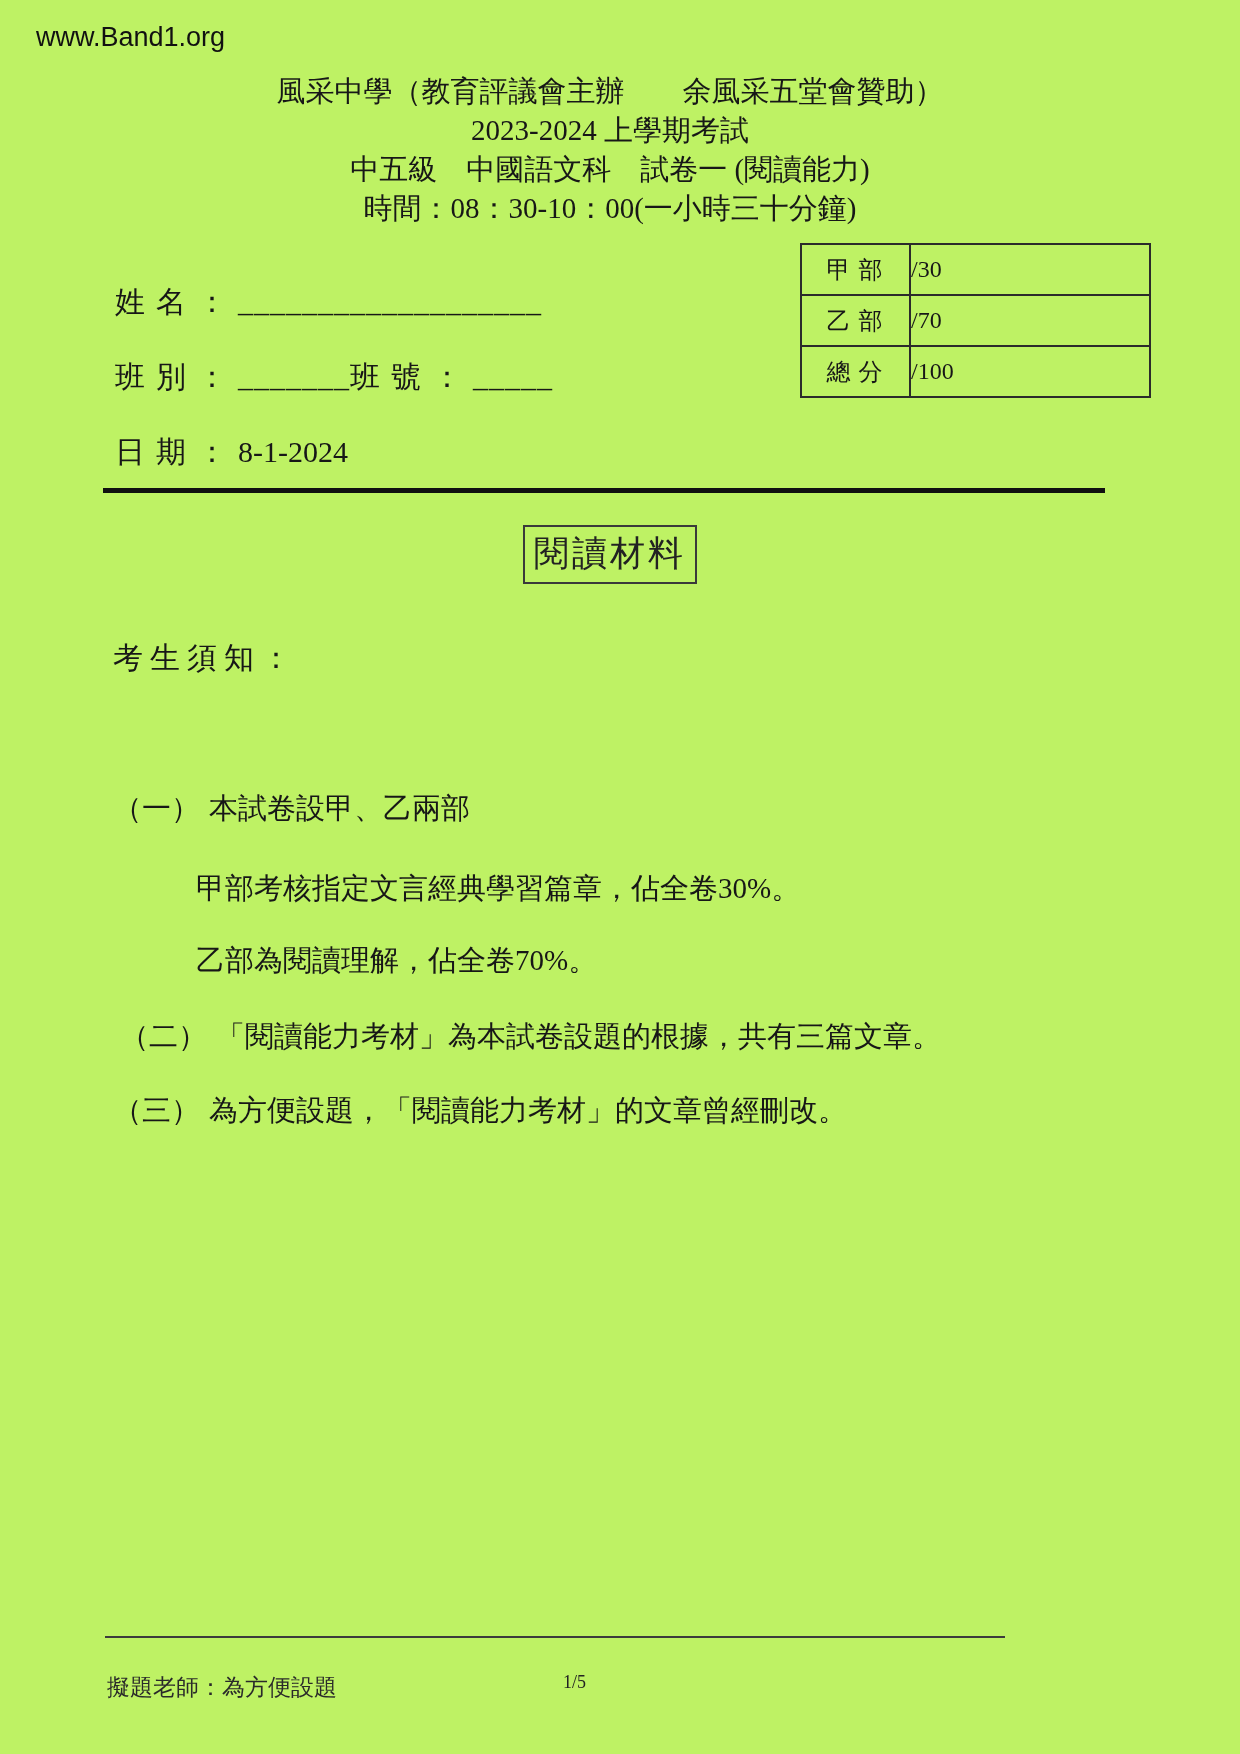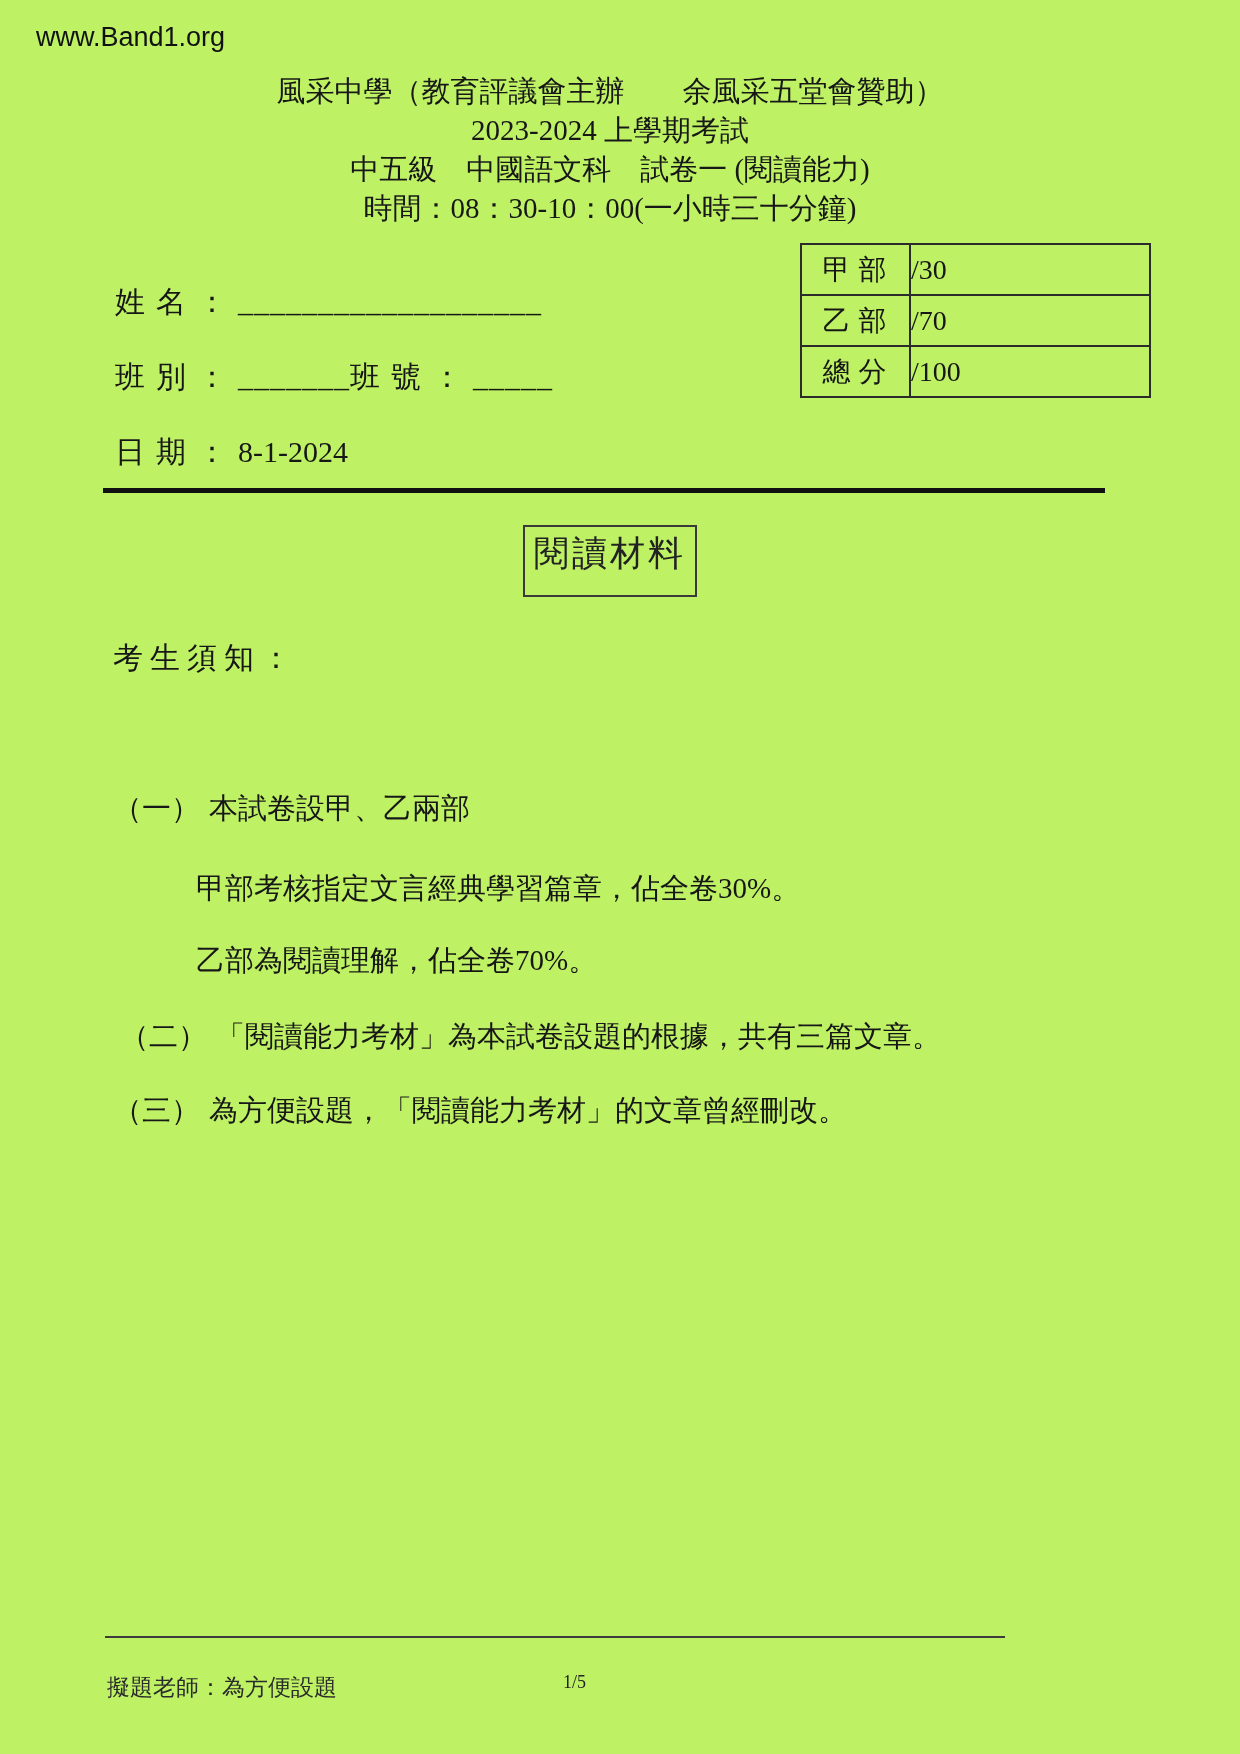--- a/index.html
+++ b/index.html
@@ -26,34 +26,34 @@
   }
   .infoline{font-size:30px;color:#171717;}
   .info-label{letter-spacing:11px;}
   .blank{letter-spacing:1px;}
   .name-row{left:115px;top:282px;}
   .class-row{left:115px;top:357px;}
   .date-row{left:115px;top:432px;}
   .score-table{
     position:absolute;left:800px;top:243px;
     border-collapse:collapse;
-    font-size:28px;color:#171717;
+    font-size:24px;color:#171717;
   }
   .score-table td{
     border:2px solid #2b2b2b;
     height:49px;padding:0;
   }
   .score-table td.lbl{width:101px;text-align:center;letter-spacing:8px;padding-left:6px;}
   .score-table td.val{width:202px;text-align:left;padding-right:36px;}
   .thick-rule{left:103px;top:488px;width:1002px;height:5px;background:#101010;}
   .section-title-wrap{left:10px;top:525px;width:1200px;text-align:center;}
   .section-title{
     display:inline-block;
     border:2px solid #3a3a3a;
-    padding:3px 9px 18px 9px;
+    padding:3px 9px 5px 9px;
     font-size:35px;letter-spacing:3px;color:#222;
   }
   .notice-heading{left:113px;top:638px;font-size:30px;letter-spacing:7px;color:#171717;}
   .notice-item{font-size:29px;color:#171717;}
   .notice-item .marker{margin-right:9px;}
   .item-0{left:113px;top:789px;}
   .item-1{left:196px;top:869px;}
   .item-2{left:196px;top:941px;}
   .item-3{left:120px;top:1017px;}
   .item-4{left:113px;top:1091px;}

